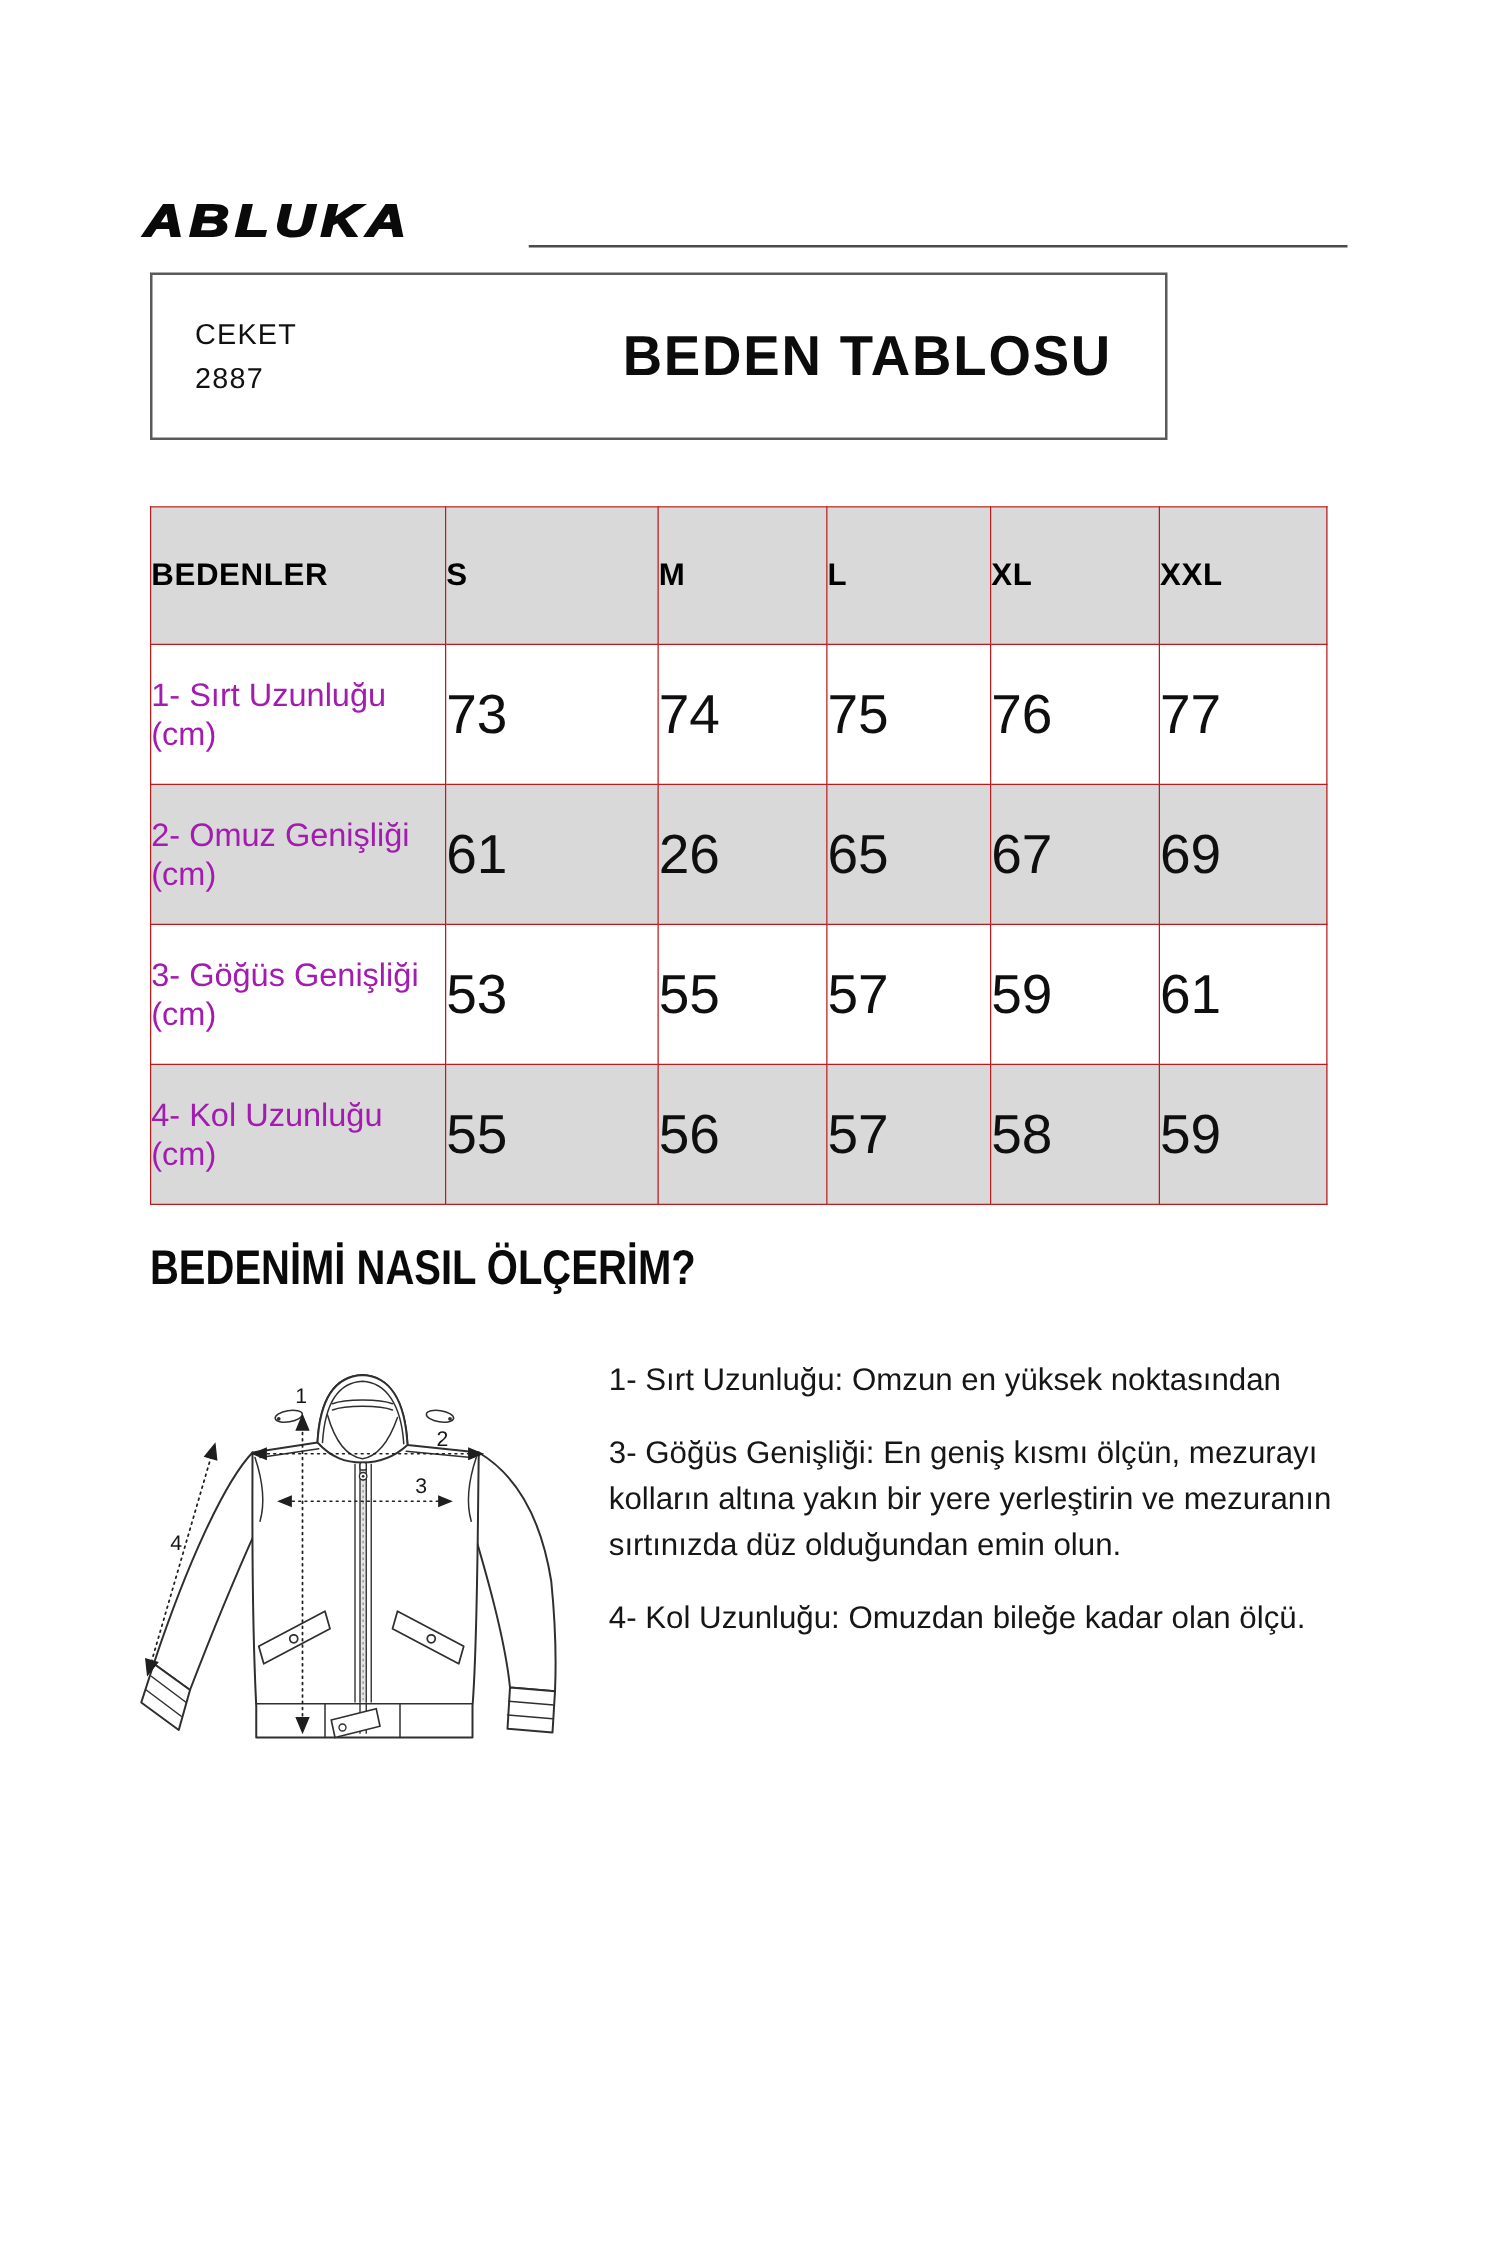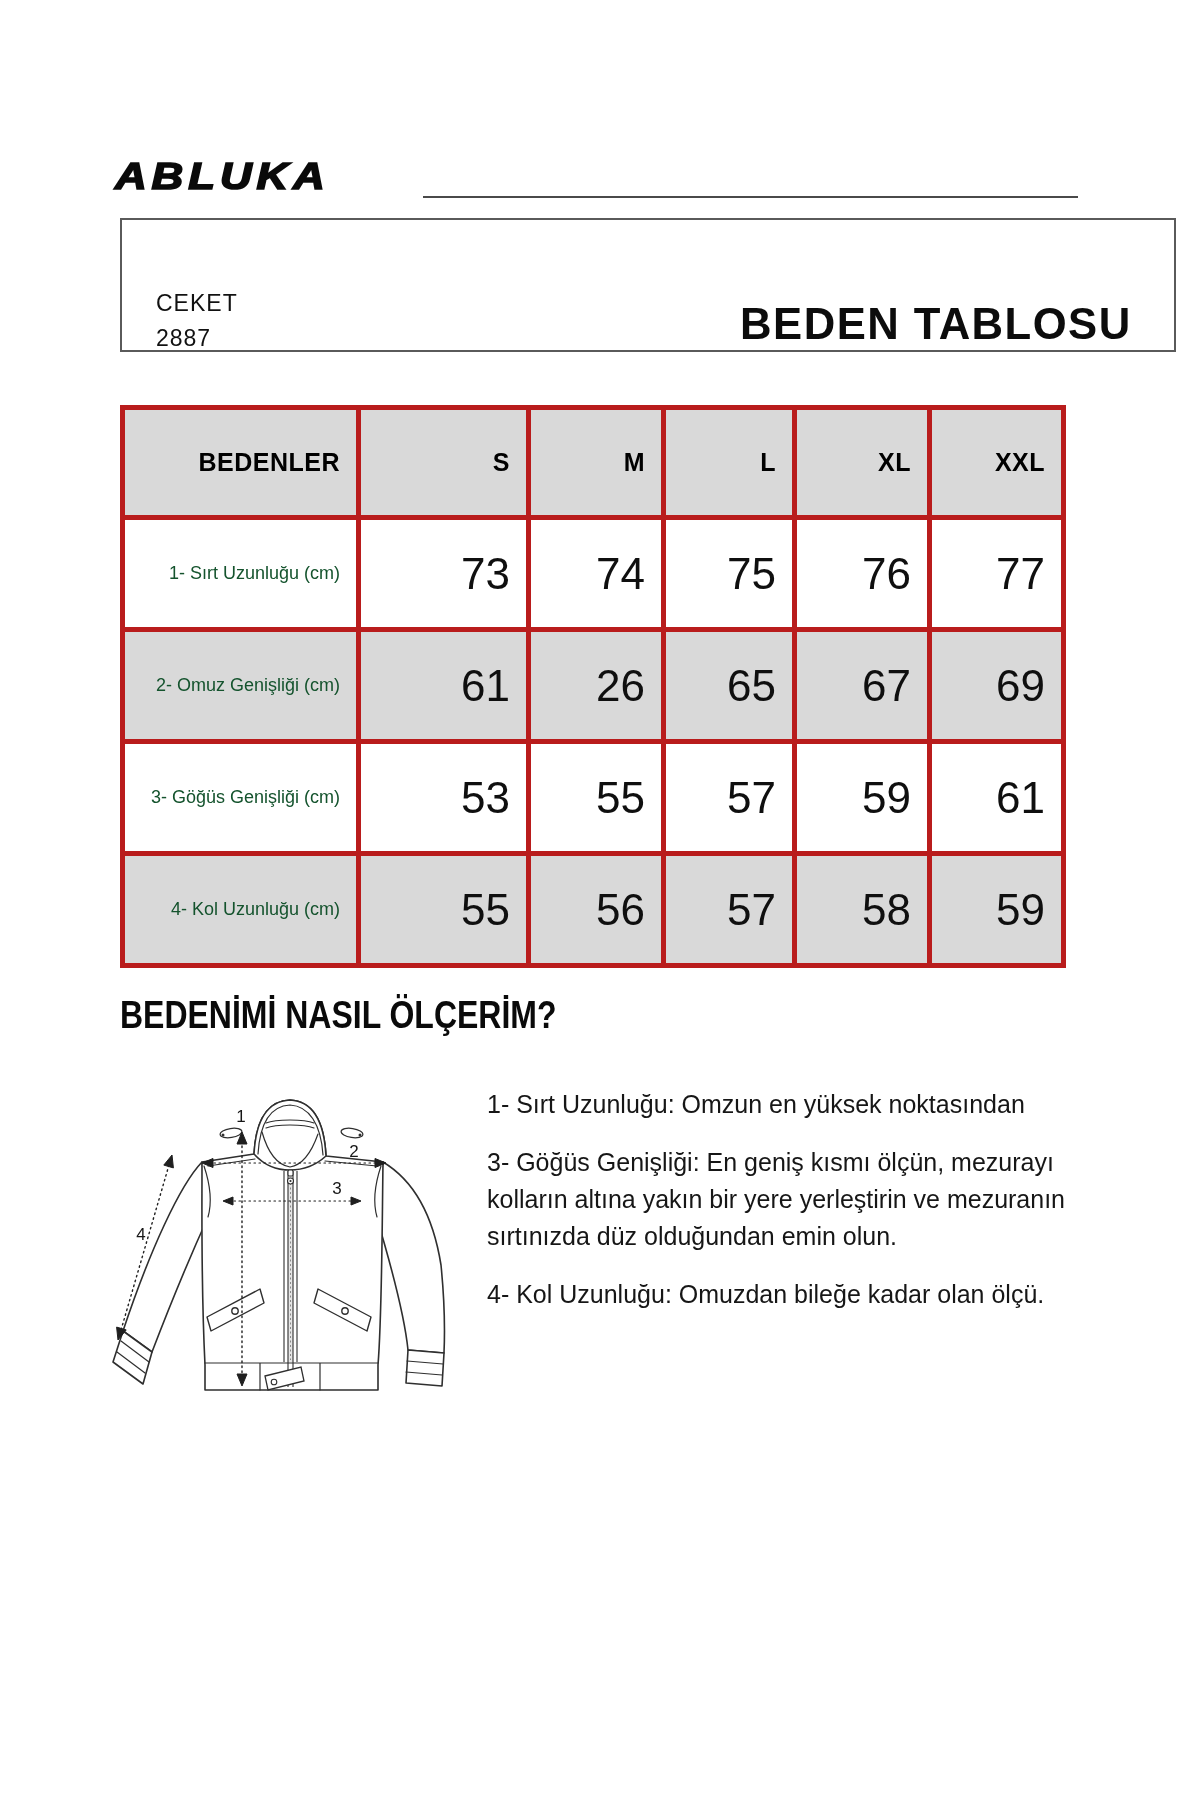--- a/index.html
+++ b/index.html
@@ -10,42 +10,42 @@
   
   .brand-row{position:absolute;left:115px;top:160px;width:963px;height:38px;display:flex;align-items:flex-end;gap:44px;}
   .brand-logo{
     font-size:36px;font-weight:700;font-style:italic;letter-spacing:4px;
     -webkit-text-stroke:1.6px #0a0a0a;color:#0a0a0a;
     transform:scaleX(1.22);transform-origin:left center;white-space:nowrap;
   }
   .brand-rule{flex:1;height:2px;background:#4a4a4a;margin-left:88px;}
   
   .header-box{
-    position:absolute;left:120px;top:218px;width:1056px;height:134px;box-sizing:border-box;
+    position:absolute;left:120px;top:218px;width:814px;height:134px;box-sizing:border-box;
     border:2px solid #5a5a5a;background:#fff;
-    display:flex;justify-content:space-between;align-items:flex-end;padding:0 42px 0 34px;
+    display:flex;justify-content:space-between;align-items:center;padding:0 42px 0 34px;
   }
   .product-block{display:flex;flex-direction:column;gap:12px;}
   .product-type,.product-code{font-size:23px;letter-spacing:1px;color:#111;line-height:1;}
   .sheet-title{
     font-size:45px;font-weight:700;letter-spacing:1.5px;color:#0c0c0c;white-space:nowrap;
     transform:scaleX(0.97);transform-origin:right center;
   }
   
   .size-table{
     position:absolute;left:120px;top:405px;width:941px;border-collapse:collapse;table-layout:fixed;
   }
   .size-table td{
-    border:5px solid #b91c1c;text-align:right;vertical-align:middle;padding:16px;
+    border:1px solid #b91c1c;text-align:left;vertical-align:middle;padding:0;
   }
   .size-table tr{height:112px;}
   .size-table tr.hdr{height:110px;}
   .shade{background:#d9d9d9;}
   .col-hdr{font-weight:700;font-size:25px;letter-spacing:0.5px;}
-  .row-label{font-size:18px;color:#14532d;}
+  .row-label{font-size:26px;color:#a21caf;}
   .cell-val{font-size:44px;color:#0f0f0f;}
   
   .howto-heading{
     position:absolute;left:120px;top:993px;font-size:39px;font-weight:700;letter-spacing:0;
     transform:scaleX(0.82);transform-origin:left center;white-space:nowrap;color:#0a0a0a;
   }
   .instructions{position:absolute;left:487px;top:1086px;width:600px;}
   .instructions .para{margin:0 0 21px 0;}
   .instructions .line{font-size:25px;line-height:37px;color:#161616;}
   

